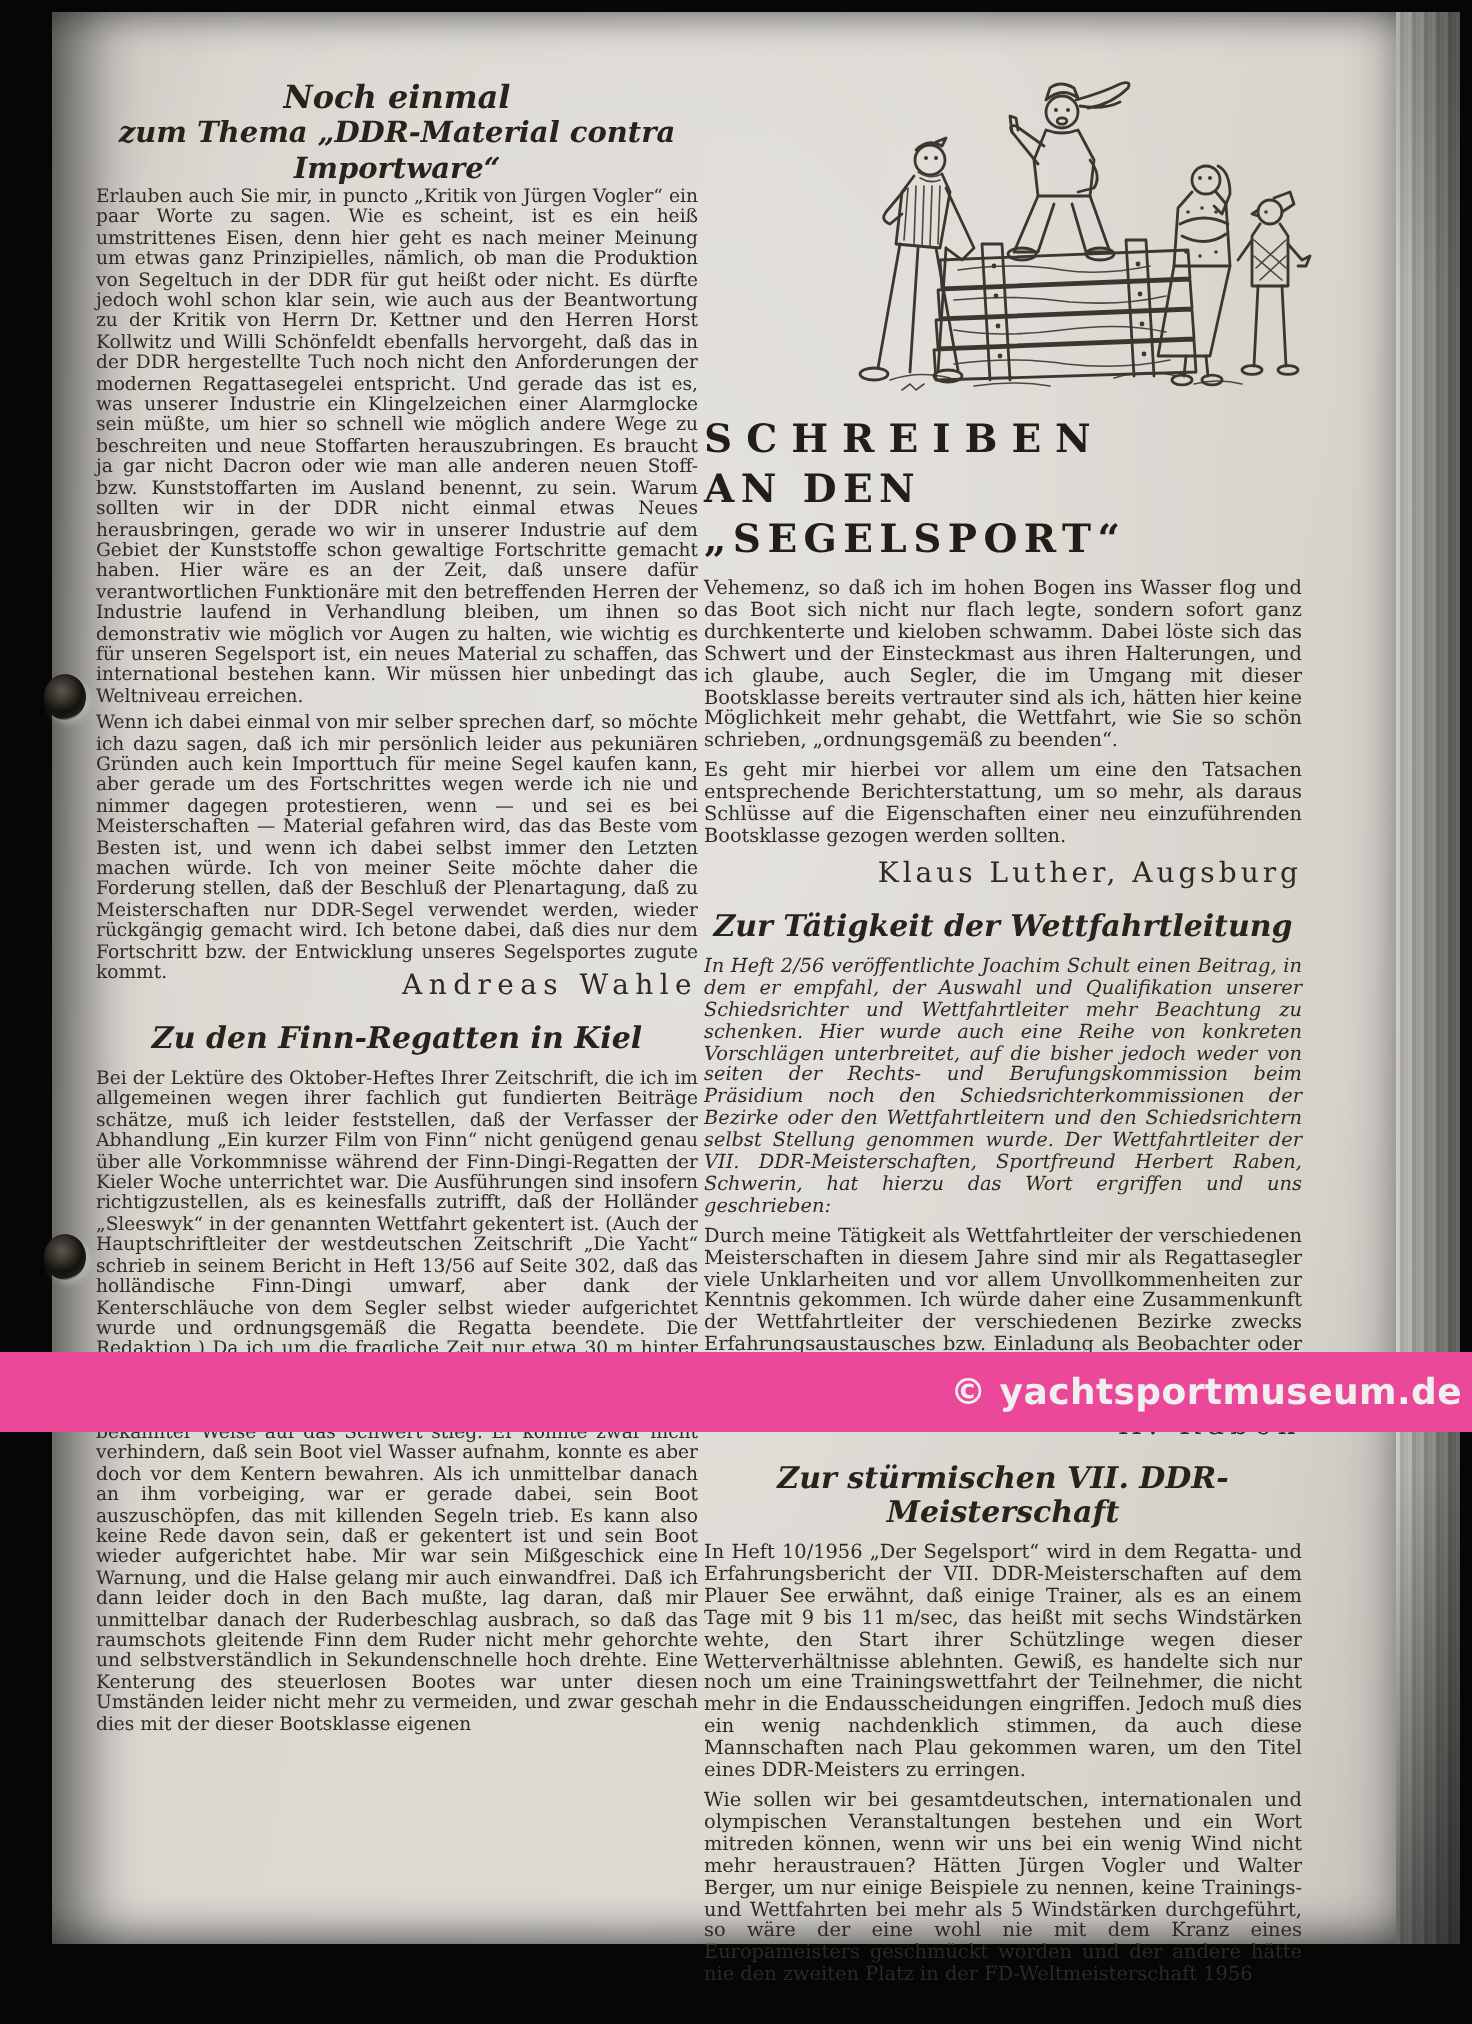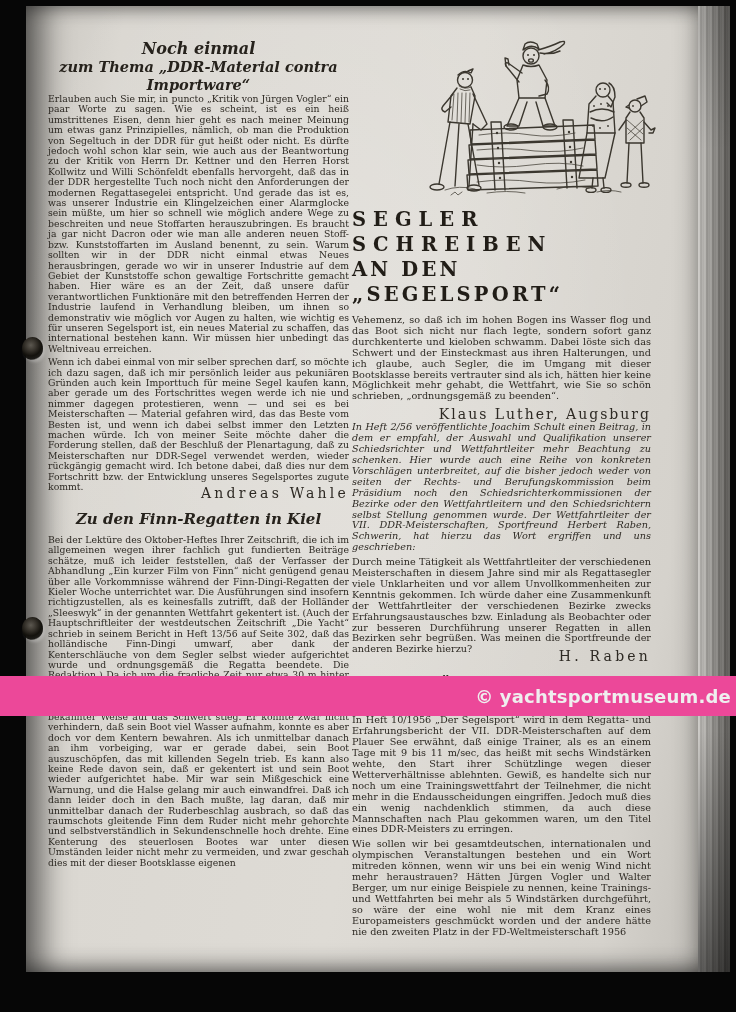--- a/index.html
+++ b/index.html
@@ -189,28 +189,29 @@
         <path class="sketch" d="M223 74 L219 80 L219 105 L237 105 L237 80 L233 74"></path>
         <path class="sketch-thin" d="M220 82 L236 96 M220 90 L234 102 M236 82 L221 96 M236 90 L223 102"></path>
         <path class="sketch" d="M219 82 L212 92 M237 84 L244 92 l4 -2 l-2 5 l-4 0"></path>
         <path class="sketch" d="M222 105 L220 145 M234 105 L236 145"></path>
         <ellipse class="sketch" cx="219" cy="147" rx="5" ry="2.2"></ellipse>
         <ellipse class="sketch" cx="237" cy="147" rx="5" ry="2.2"></ellipse>
       </svg>
     </div>
 
     <div class="headline">
-      <div>SEGLER</div>
       <div>SCHREIBEN</div>
       <div class="line3">AN DEN „SEGELSPORT“</div>
     </div>
 
     <p>Vehemenz, so daß ich im hohen Bogen ins Wasser flog und das Boot sich nicht nur flach legte, sondern sofort ganz durchkenterte und kieloben schwamm. Dabei löste sich das Schwert und der Einsteckmast aus ihren Halterungen, und ich glaube, auch Segler, die im Umgang mit dieser Bootsklasse bereits vertrauter sind als ich, hätten hier keine Möglichkeit mehr gehabt, die Wettfahrt, wie Sie so schön schrieben, „ordnungsgemäß zu beenden“.</p>
+    <p>Es geht mir hierbei vor allem um eine den Tatsachen entsprechende Berichterstattung, um so mehr, als daraus Schlüsse auf die Eigenschaften einer neu einzuführenden Bootsklasse gezogen werden sollten.</p>
     <div class="sig spread" style="letter-spacing:2px;">Klaus Luther, Augsburg</div>
 
+    <div class="sec-heading">Zur Tätigkeit der Wettfahrtleitung</div>
     <p style="font-style:italic;">In Heft 2/56 veröffentlichte Joachim Schult einen Beitrag, in dem er empfahl, der Auswahl und Qualifikation unserer Schiedsrichter und Wettfahrtleiter mehr Beachtung zu schenken. Hier wurde auch eine Reihe von konkreten Vorschlägen unterbreitet, auf die bisher jedoch weder von seiten der Rechts- und Berufungskommission beim Präsidium noch den Schiedsrichterkommissionen der Bezirke oder den Wettfahrtleitern und den Schiedsrichtern selbst Stellung genommen wurde. Der Wettfahrtleiter der VII. DDR-Meisterschaften, Sportfreund Herbert Raben, Schwerin, hat hierzu das Wort ergriffen und uns geschrieben:</p>
     <p>Durch meine Tätigkeit als Wettfahrtleiter der verschiedenen Meisterschaften in diesem Jahre sind mir als Regattasegler viele Unklarheiten und vor allem Unvollkommenheiten zur Kenntnis gekommen. Ich würde daher eine Zusammenkunft der Wettfahrtleiter der verschiedenen Bezirke zwecks Erfahrungsaustausches bzw. Einladung als Beobachter oder zur besseren Durchführung unserer Regatten in allen Bezirken sehr begrüßen. Was meinen die Sportfreunde der anderen Bezirke hierzu?</p>
     <div class="sig spread pull-up" style="margin-top:-10.9px;">H. Raben</div>
 
     <div class="sec-heading">Zur stürmischen VII. DDR-Meisterschaft</div>
     <p>In Heft 10/1956 „Der Segelsport“ wird in dem Regatta- und Erfahrungsbericht der VII. DDR-Meisterschaften auf dem Plauer See erwähnt, daß einige Trainer, als es an einem Tage mit 9 bis 11 m/sec, das heißt mit sechs Windstärken wehte, den Start ihrer Schützlinge wegen dieser Wetterverhältnisse ablehnten. Gewiß, es handelte sich nur noch um eine Trainingswettfahrt der Teilnehmer, die nicht mehr in die Endausscheidungen eingriffen. Jedoch muß dies ein wenig nachdenklich stimmen, da auch diese Mannschaften nach Plau gekommen waren, um den Titel eines DDR-Meisters zu erringen.</p>
     <p>Wie sollen wir bei gesamtdeutschen, internationalen und olympischen Veranstaltungen bestehen und ein Wort mitreden können, wenn wir uns bei ein wenig Wind nicht mehr heraustrauen? Hätten Jürgen Vogler und Walter Berger, um nur einige Beispiele zu nennen, keine Trainings- und Wettfahrten bei mehr als 5 Windstärken durchgeführt, so wäre der eine wohl nie mit dem Kranz eines Europameisters geschmückt worden und der andere hätte nie den zweiten Platz in der FD-Weltmeisterschaft 1956</p>
 
   </div>
 

